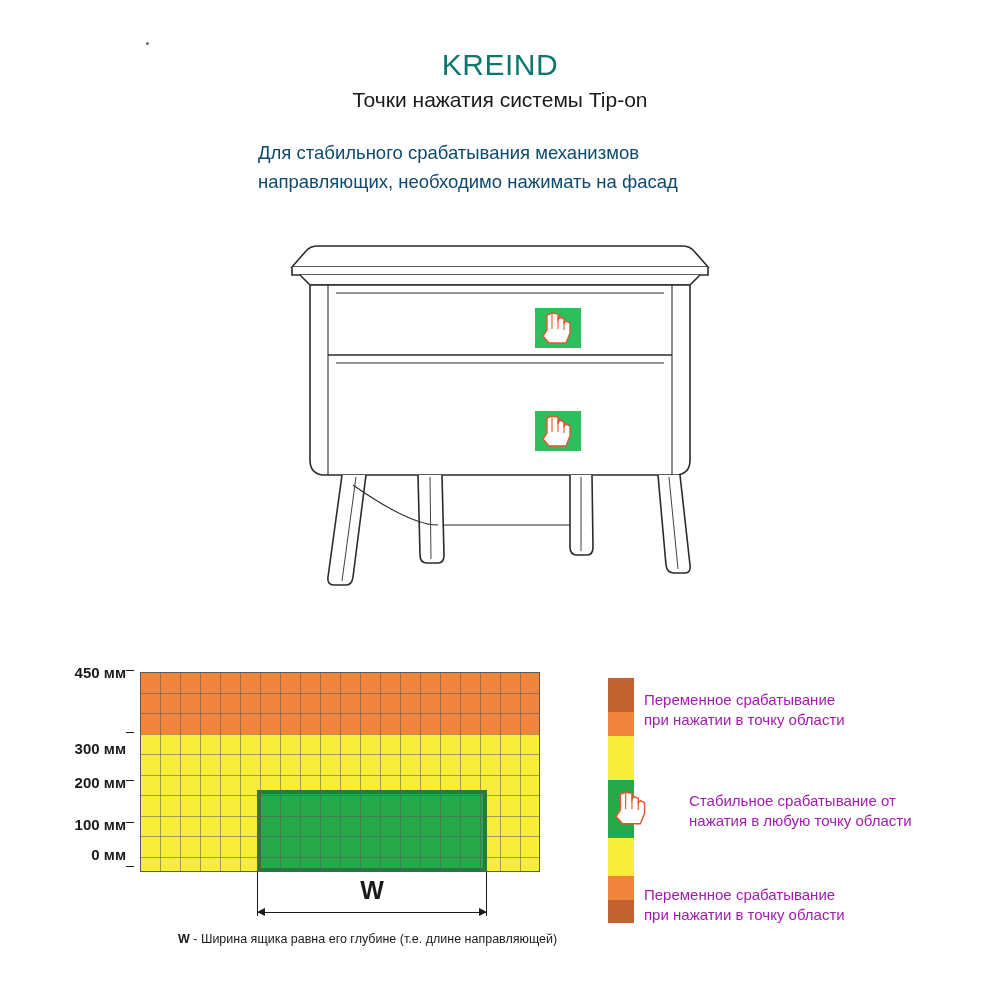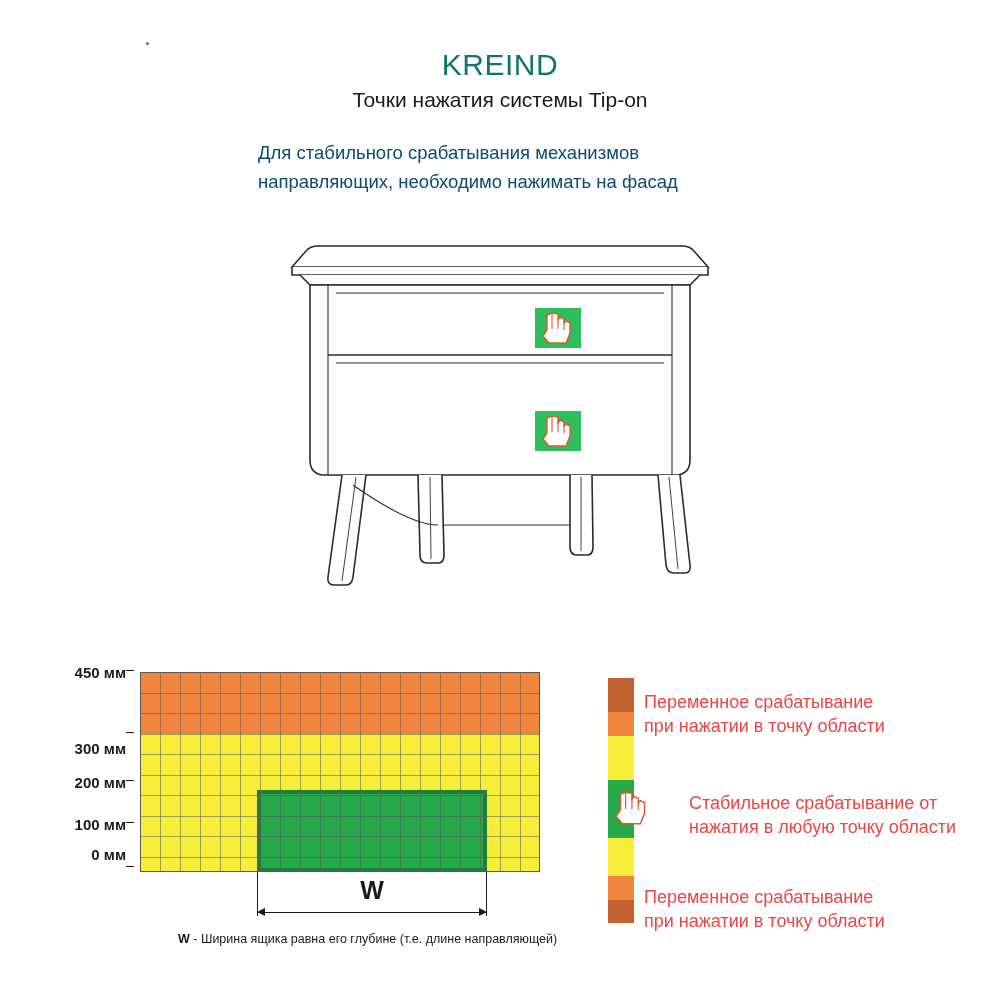--- a/index.html
+++ b/index.html
@@ -207,23 +207,23 @@
     position: absolute;
     left: 0;
     top: 0;
     width: 26px;
     height: 245px;
   }
   .lseg { position: absolute; left: 0; width: 26px; }
   .legend-row {
     position: absolute;
     left: 36px;
-    font-size: 18px;
+    font-size: 15px;
     line-height: 1.35;
-    color: #ef4444;
+    color: #a21caf;
     width: 320px;
   }
   .legend-hand {
     position: absolute;
     left: 2px;
     top: 110px;
     width: 46px;
     height: 40px;
   }
 </style>

